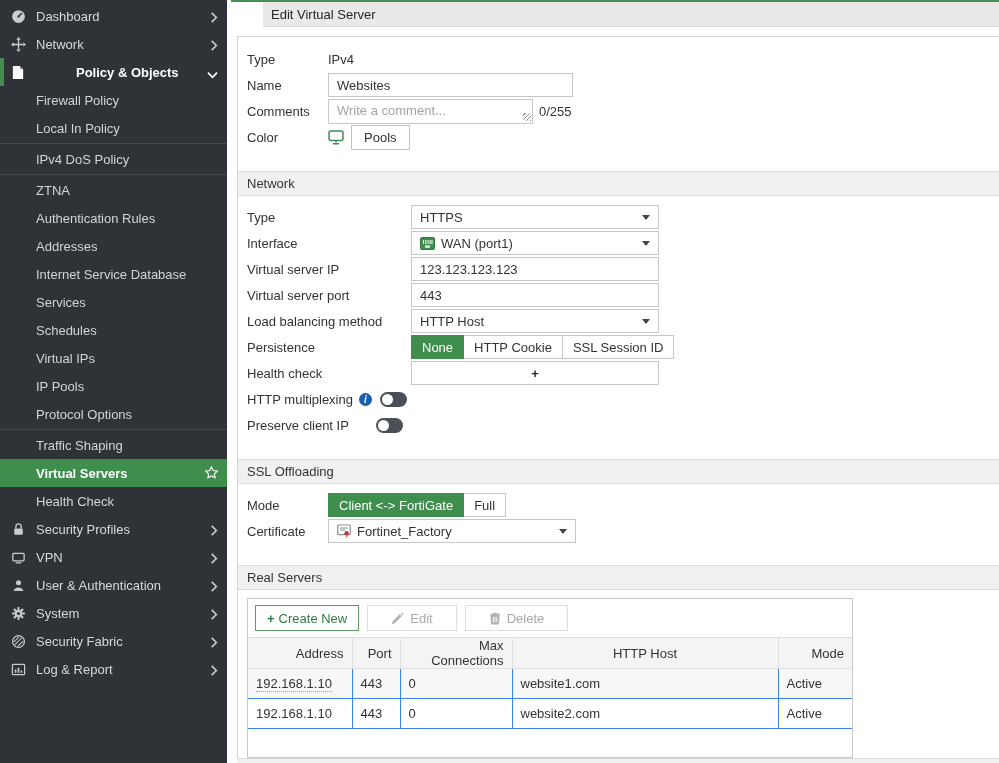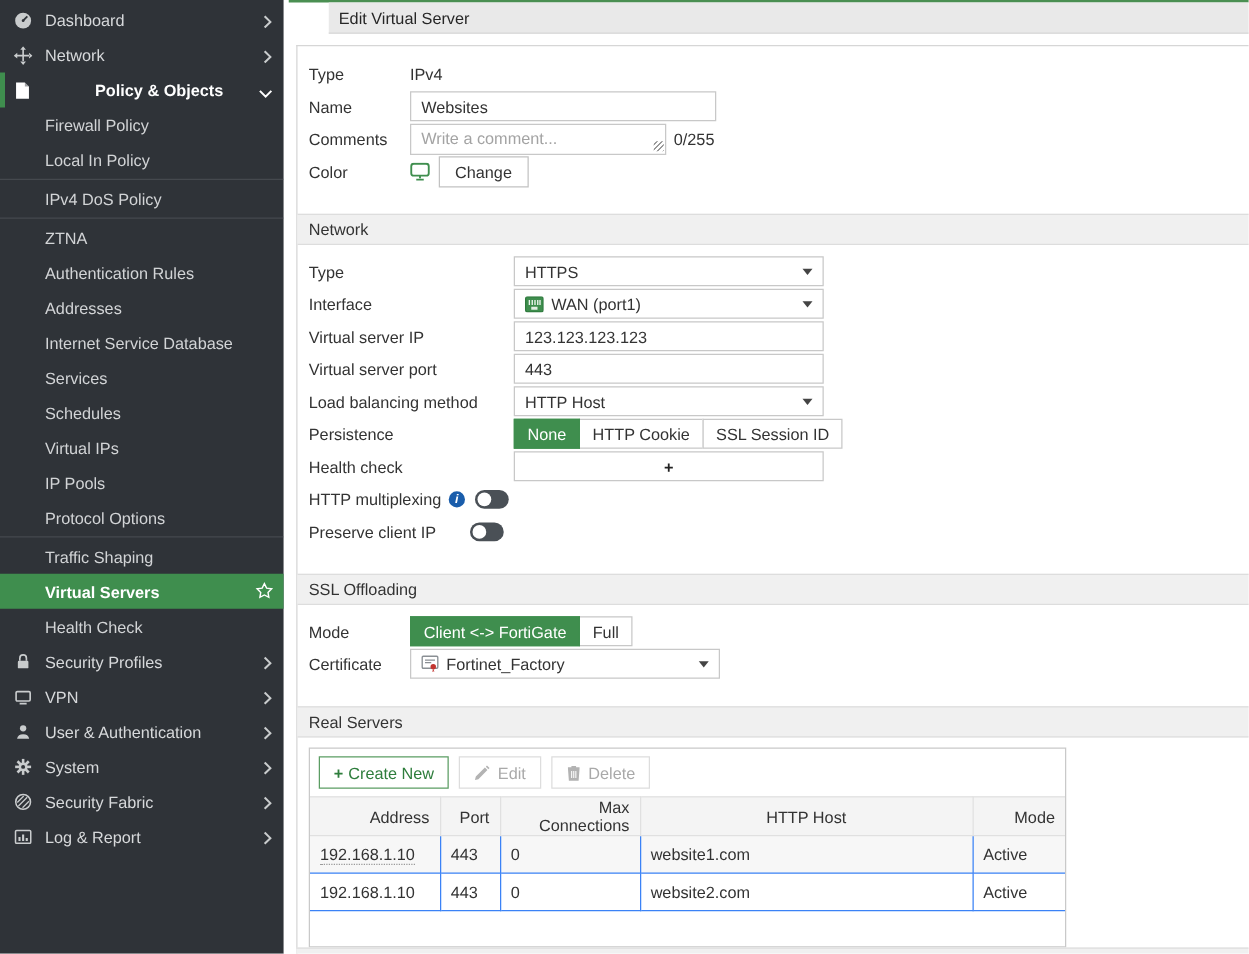--- a/index.html
+++ b/index.html
@@ -63,21 +63,21 @@
   .toggle{width:27px;height:15px;border-radius:8px;background:#4a5056;position:relative;display:inline-block;cursor:pointer;}
   .toggle::after{content:"";position:absolute;left:2px;top:2px;width:11px;height:11px;border-radius:50%;background:#fff;}
   .flabel.auto{width:auto;min-width:0;}
   .flabel.preserve{width:129px;min-width:129px;}
 
   
   .rs-box{width:606px;border:1px solid #c9c9c9;margin-top:1px;height:160px;background:#fff;}
   .rs-toolbar{padding:6px 7px;display:flex;align-items:center;}
   .btn-create{display:inline-flex;align-items:center;height:26px;padding:0 11px;background:#fff;border:1px solid #5b9d63;color:#2e7d3c;font:inherit;cursor:pointer;}
   .btn-create .plus{font-weight:bold;margin-right:4px;color:#2e7d3c;}
-  .btn-gray{display:inline-flex;align-items:center;gap:6px;height:26px;padding:0 11px;background:#fff;border:1px solid #ddd;color:#a9a9a9;font:inherit;margin-left:8px;cursor:pointer;}
+  .btn-gray{display:inline-flex;align-items:center;gap:6px;height:26px;padding:0 23px;background:#fff;border:1px solid #ddd;color:#a9a9a9;font:inherit;margin-left:8px;cursor:pointer;}
   table.rs{width:100%;border-collapse:collapse;font-size:13px;}
   table.rs th{background:#f4f4f4;font-weight:normal;color:#333;height:29px;border:1px solid #e0e0e0;border-top:1px solid #ddd;padding:0 8px;text-align:right;}
   table.rs th.center{text-align:center;}
   table.rs td{height:30px;border:1px solid #3b82f6;padding:0 8px;color:#333;}
   table.rs tr.alt td{background:#f7f7f7;}
   table.rs th:first-child,table.rs td:first-child{border-left:none;}
   table.rs th:last-child,table.rs td:last-child{border-right:none;}
   .tip{border-bottom:1px dotted #9a9a9a;}
   .col-address{width:104px;}.col-port{width:48px;}.col-max{width:112px;}.col-mode{width:74px;}
 
@@ -290,21 +290,21 @@
       <span class="counter" data-interactable="false">0/255</span>
     </div>
     <div class="frow" data-interactable="false">
       <span class="flabel" data-interactable="false">Color</span>
       <span data-interactable="false" style="display:inline-flex;margin-right:7px;">
           <svg width="16" height="15" viewBox="0 0 16 15">
             <rect x="1" y="1" width="14" height="9.5" rx="2" fill="none" stroke="#3f8e4e" stroke-width="1.5"></rect>
             <path d="M8 10.5v2M5 13.7h6" stroke="#3f8e4e" stroke-width="1.5" fill="none"></path>
           </svg>
         </span>
-      <button class="btn" data-interactable="true">Change</button>
+      <button class="btn" data-interactable="true">Pools</button>
     </div>
 
     <div class="section-bar" data-interactable="false">Network</div>
     <div class="net">
       <div class="frow" data-interactable="false">
         <span class="flabel" data-interactable="false">Type</span>
         <div class="fauxselect" data-interactable="true">
           <span class="sel-text" data-interactable="false">HTTPS</span>
           <span class="caret" data-interactable="false"></span>
         </div>

